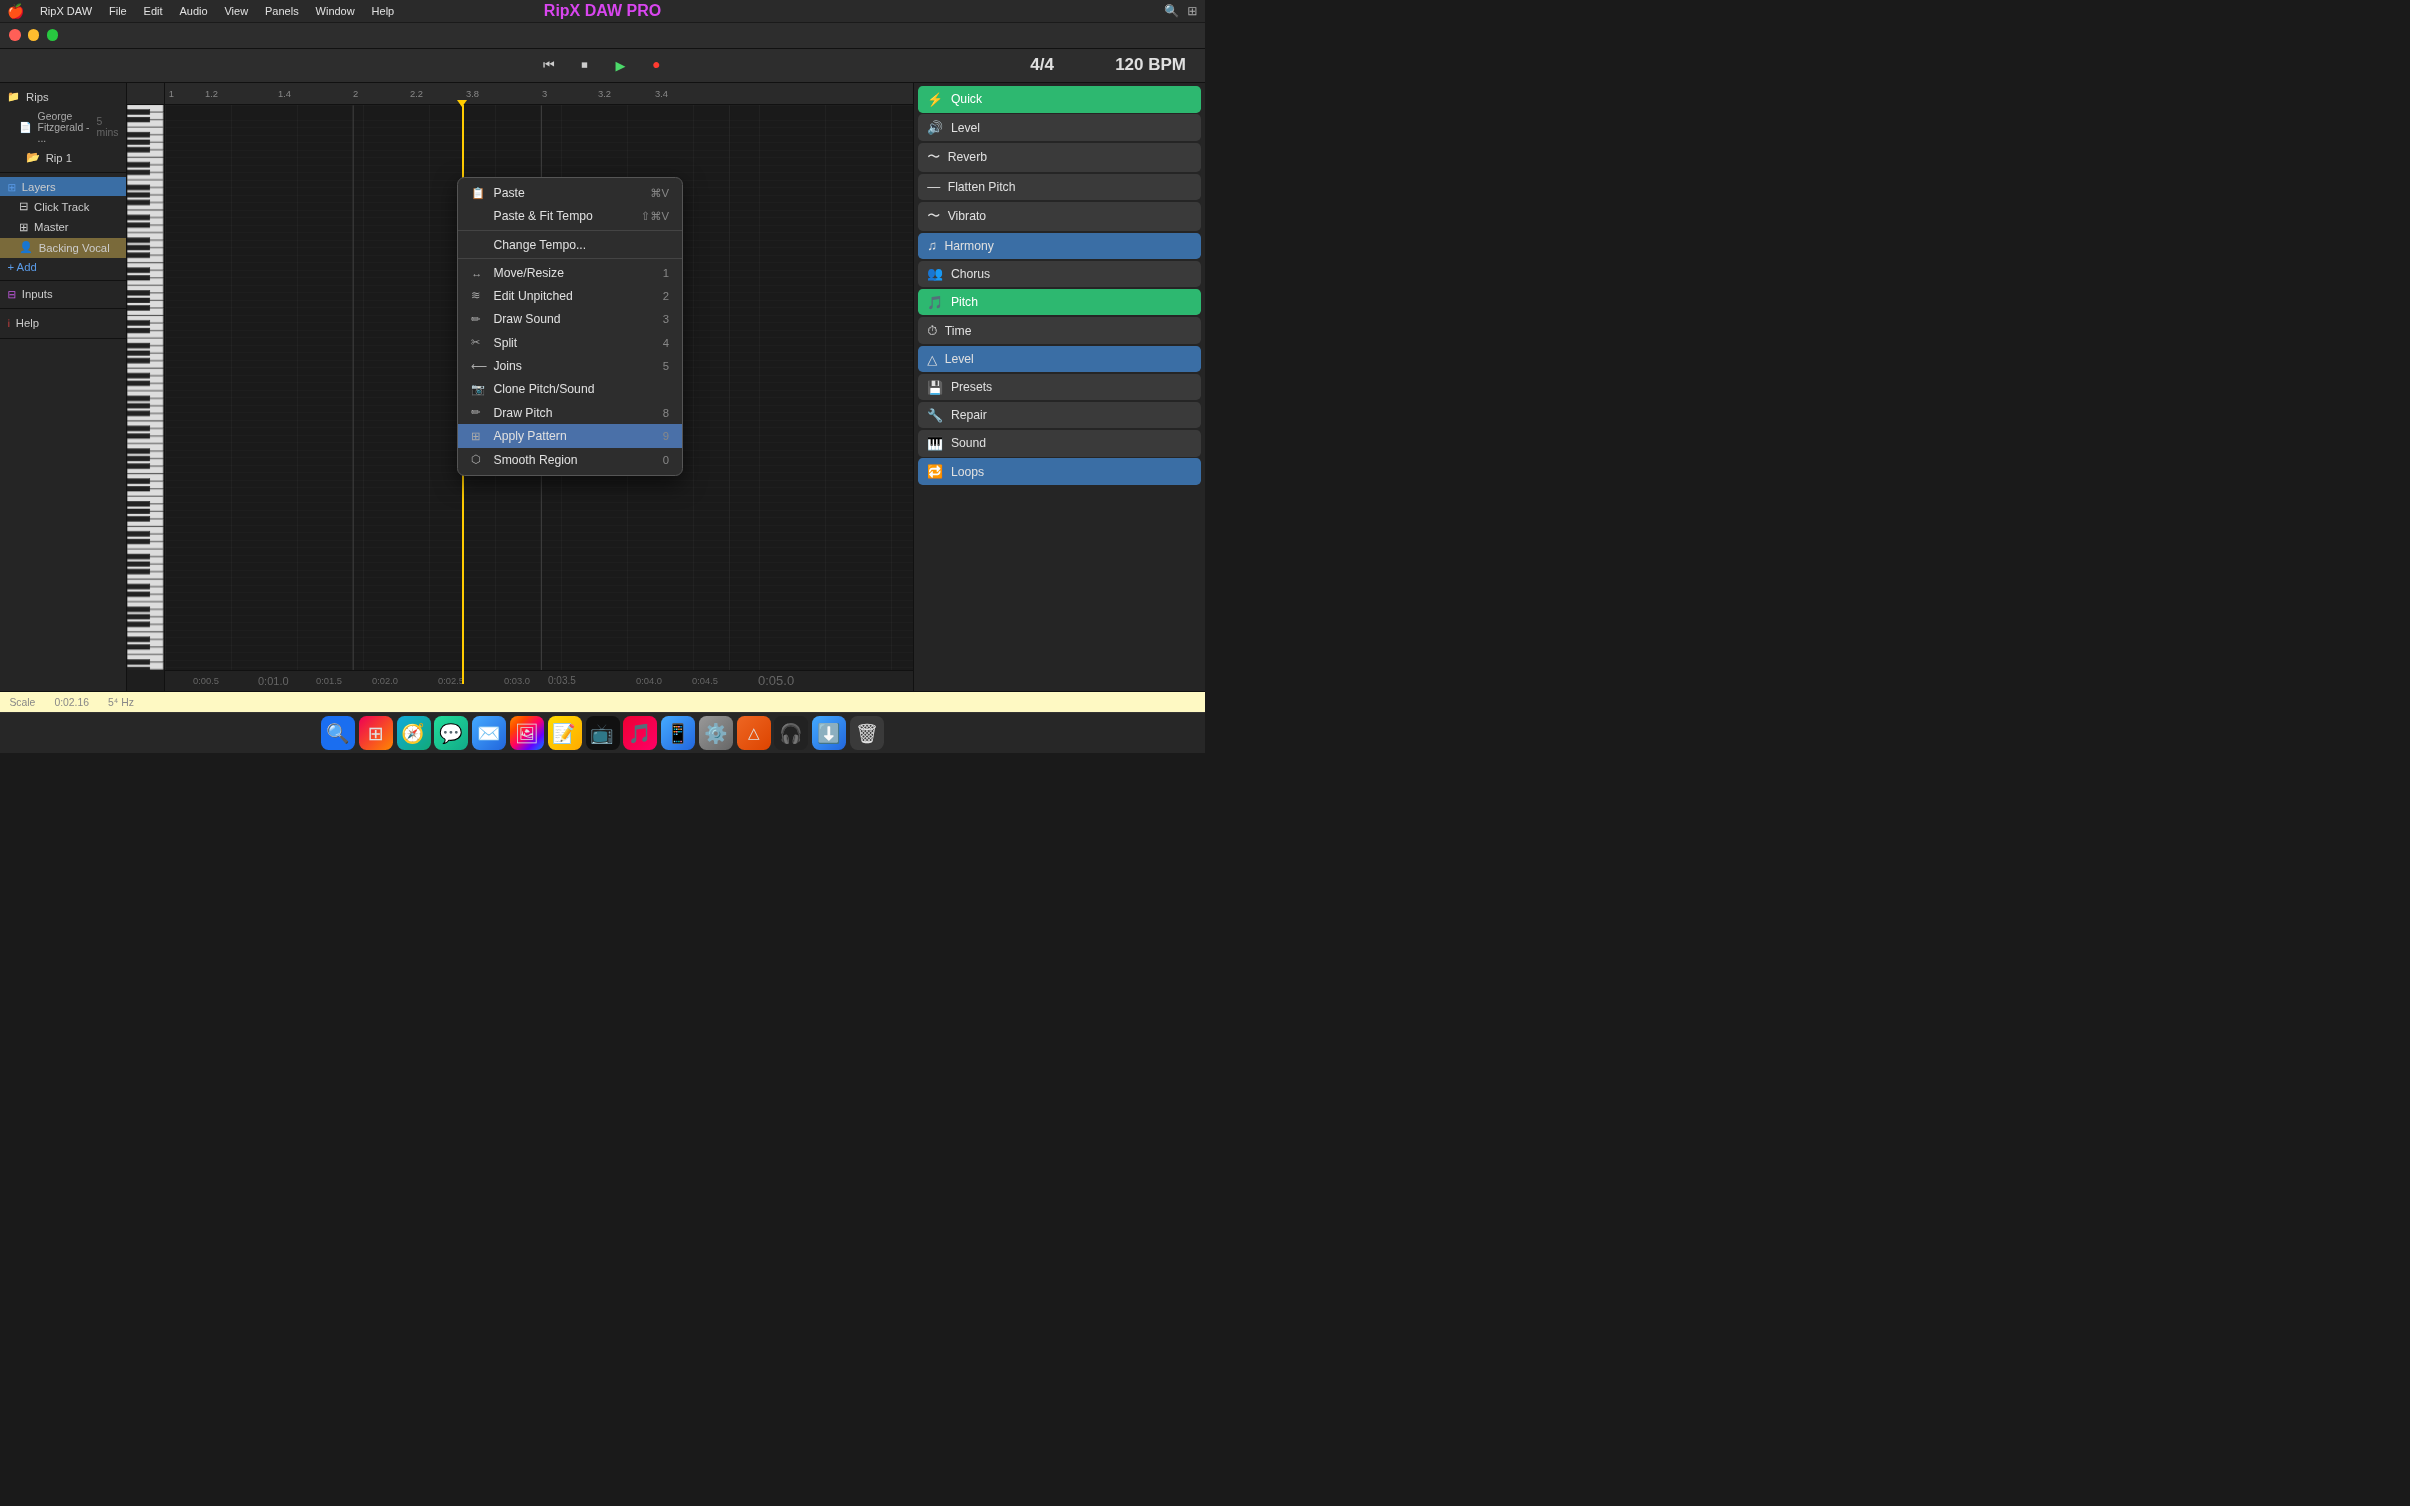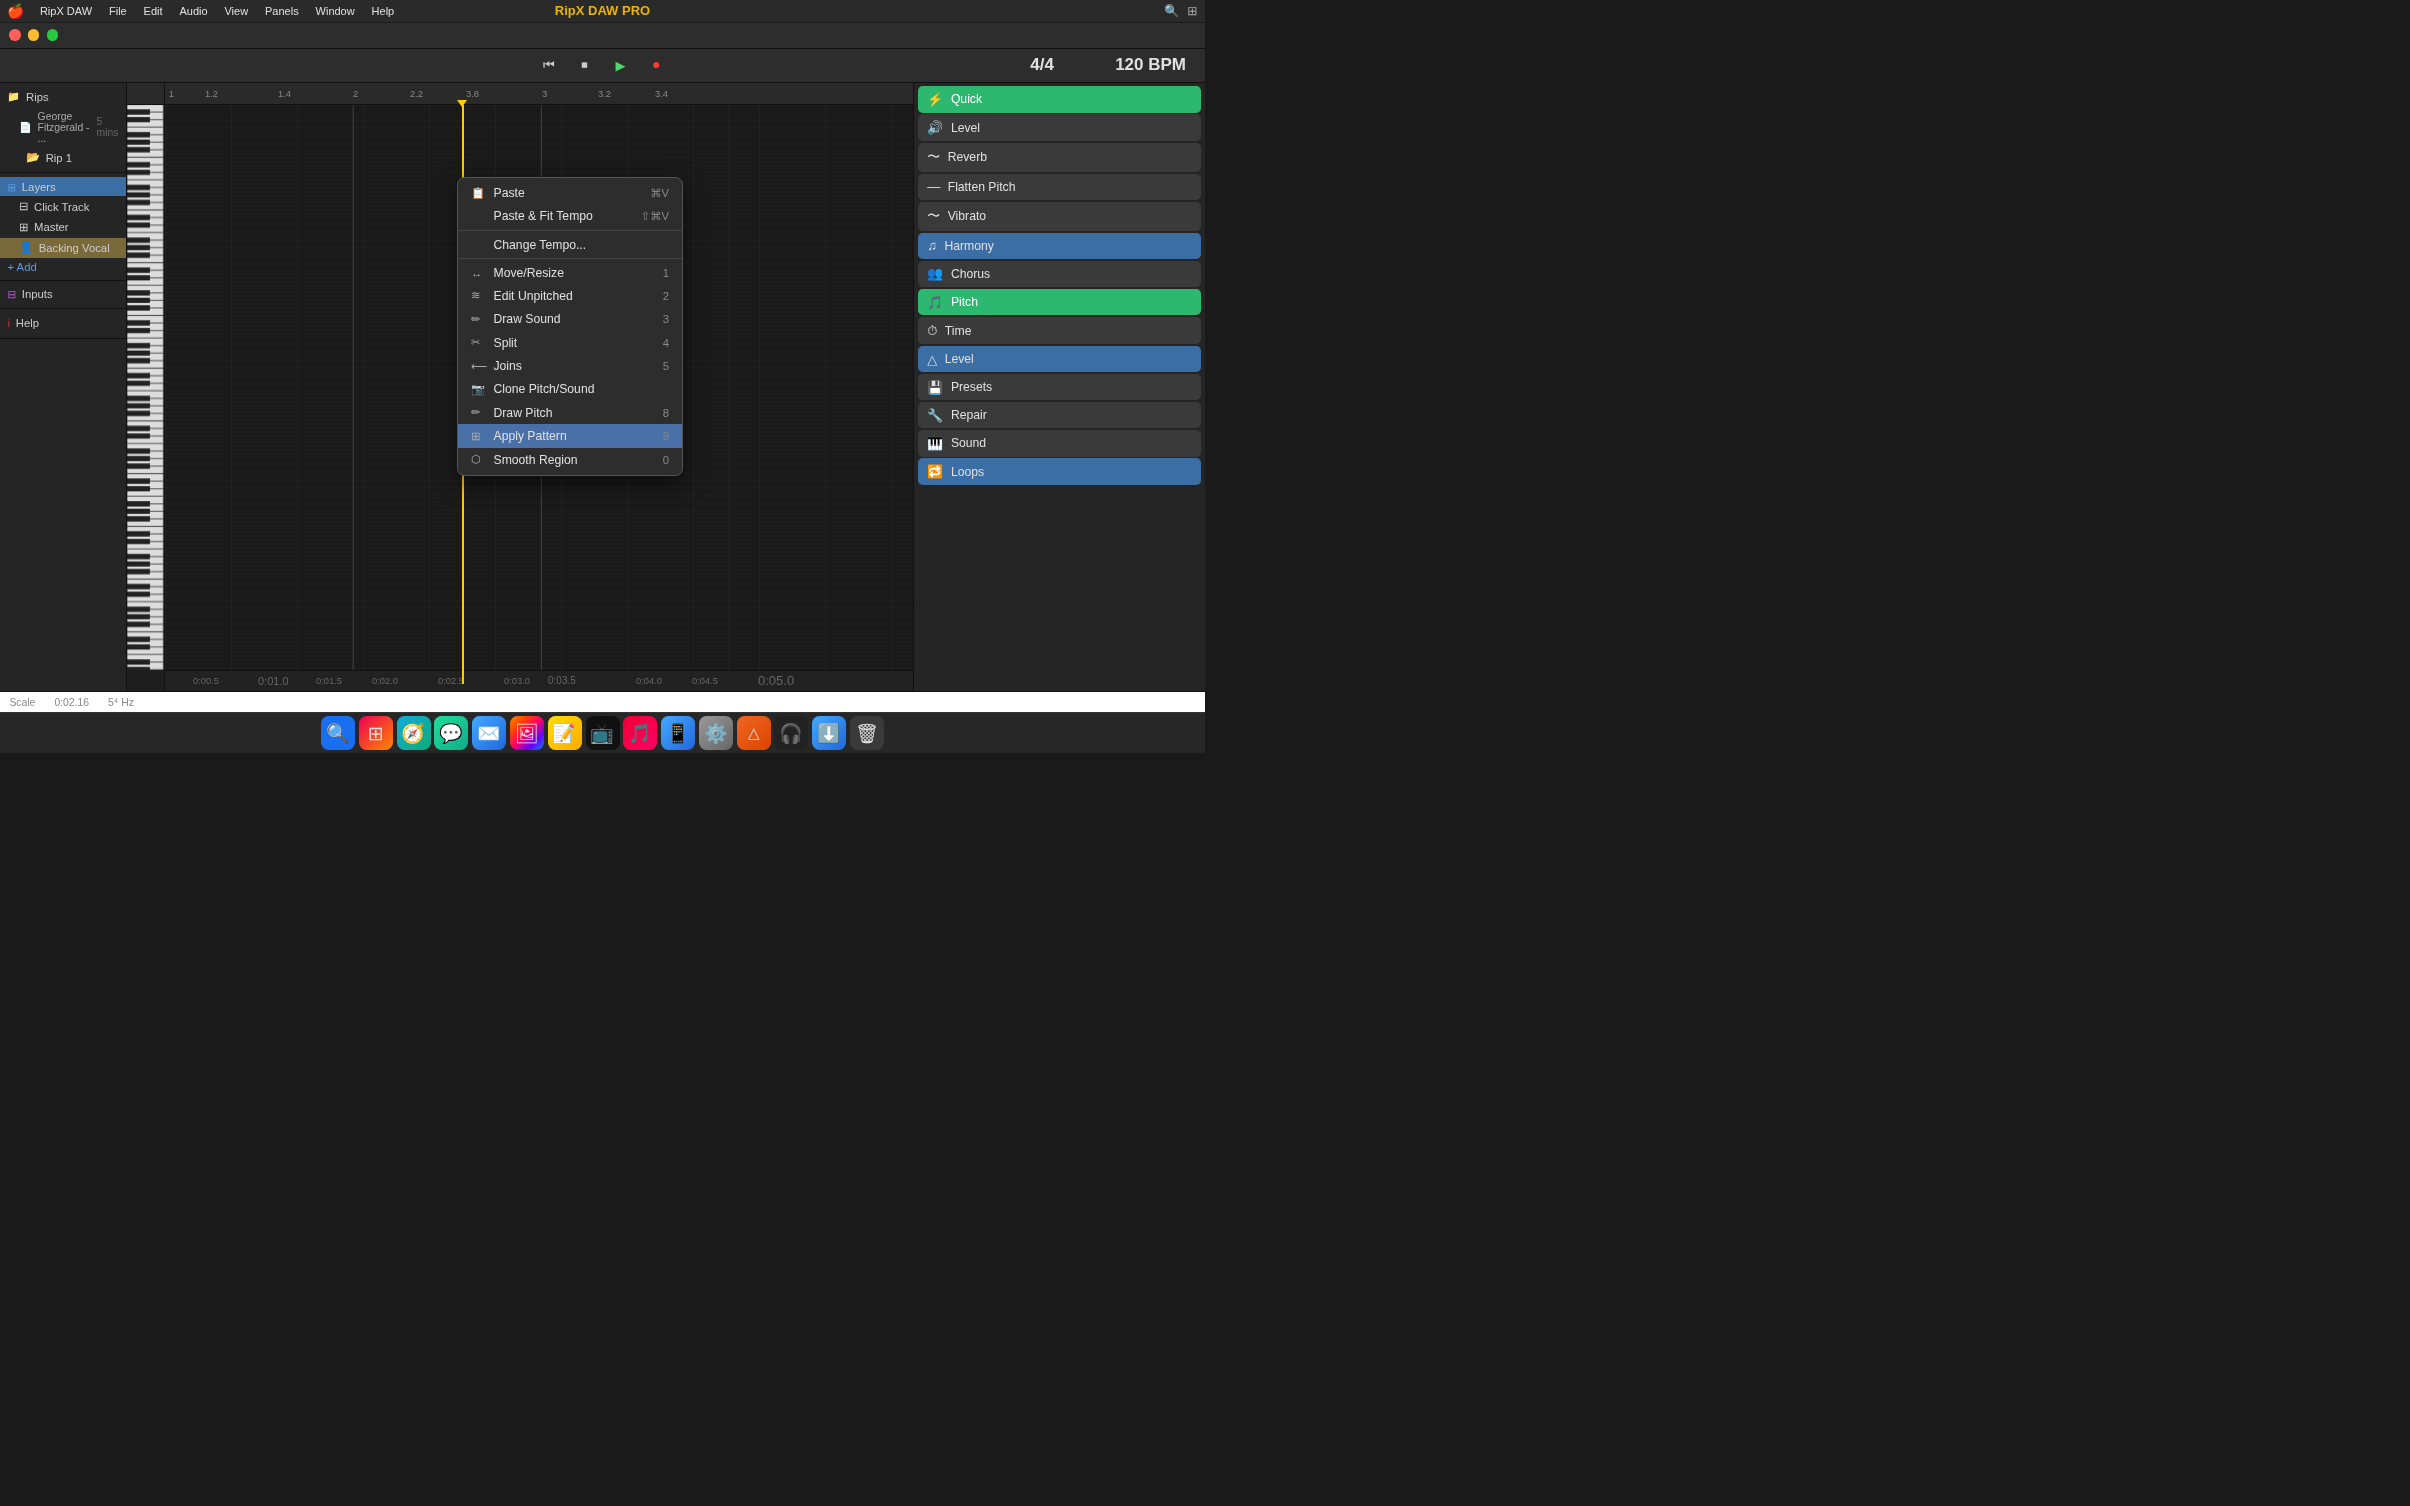--- a/index.html
+++ b/index.html
@@ -35,23 +35,23 @@
       padding: 1.9px 7.5px;
       border-radius: 3.8px;
       font-size: 11px;
       color: #e0e0e0;
       cursor: pointer;
     }
     .menubar-title {
       position: absolute;
       left: 50%;
       transform: translateX(-50%);
-      font-size: 13px;
+      font-size: 16px;
       font-weight: 600;
-      color: #eab308;
+      color: #d946ef;
     }
     .menubar-right {
       margin-left: auto;
       display: flex;
       align-items: center;
       gap: 7.5px;
       color: #aaa;
       font-size: 12.2px;
     }
 
@@ -273,21 +273,21 @@
       font-size: 11.3px;
       color: #888;
     }
     .ctx-item.active { background: #4a70a8; }
     .ctx-divider { height: 0.9px; background: #444; margin: 1.9px 0; }
     .ctx-icon { width: 15px; font-size: 11.3px; color: #aaa; }
 
     
     .statusbar {
       height: 21px;
-      background: #ffffff;
+      background: #fef9c3;
       border-top: 0.9px solid #111;
       display: flex;
       align-items: center;
       padding: 0 9.4px;
       font-size: 10.4px;
       color: #888;
       gap: 19px;
       position: absolute;
       bottom: 41px;
       left: 0; right: 0; text-align: right;

